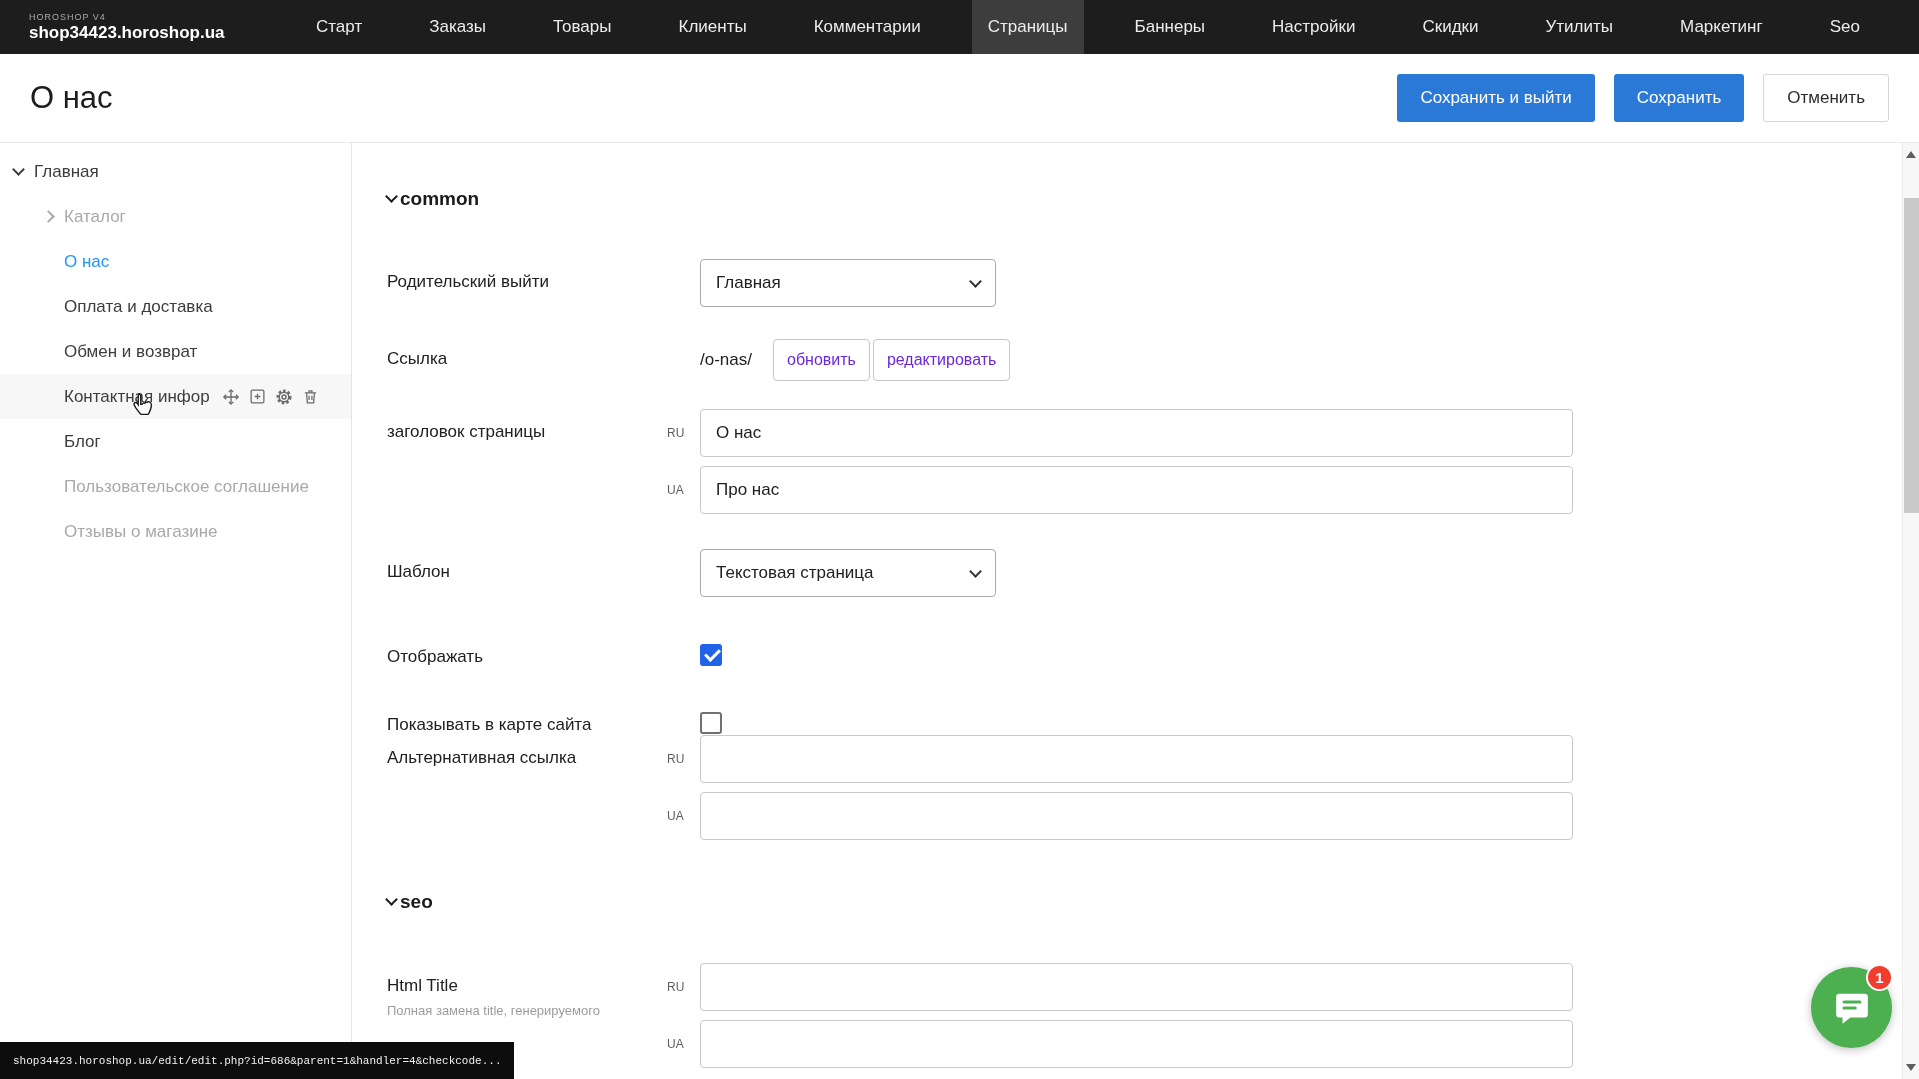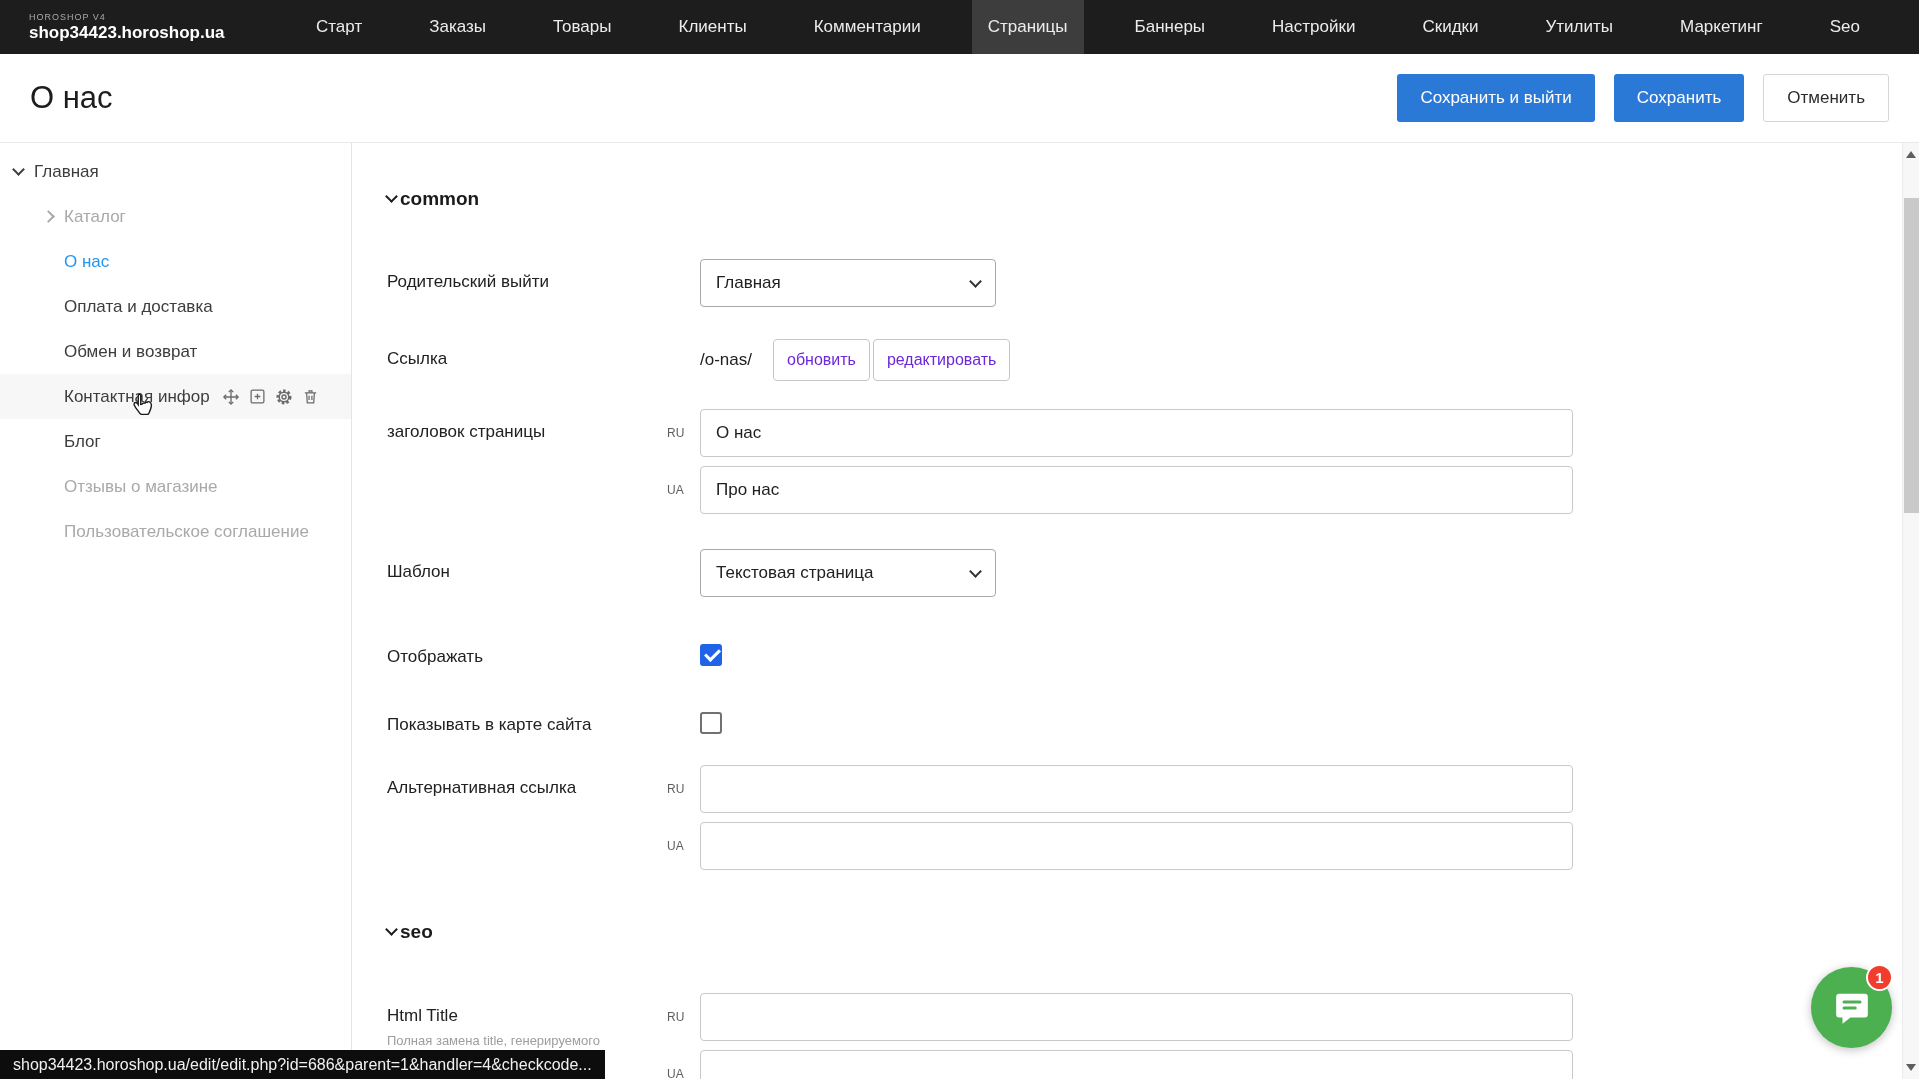--- a/index.html
+++ b/index.html
@@ -64,21 +64,21 @@
   .checkbox.checked::after{content:"";position:absolute;left:6px;top:0px;width:6px;height:12px;border-right:3px solid #fff;border-bottom:3px solid #fff;transform:rotate(45deg);}
 
   
   .scrollbar{position:absolute;top:143px;right:0;bottom:0;width:17px;background:#f7f7f7;border-left:1px solid #ececec;z-index:30;}
   .sb-arrow{position:absolute;left:3px;width:0;height:0;border-left:5px solid transparent;border-right:5px solid transparent;}
   .sb-arrow.up{top:8px;border-bottom:7px solid #5e5e5e;}
   .sb-arrow.down{bottom:8px;border-top:7px solid #5e5e5e;}
   .sb-thumb{position:absolute;left:1px;top:55px;width:15px;height:315px;background:#c9c9c9;}
 
   
-  .statusbar{position:absolute;left:0;bottom:0;height:29px;background:#0d0d0d;color:#f1f1f1;font-size:16px;display:flex;align-items:center;padding:0 13px;z-index:70;max-width:720px;white-space:nowrap;}
+  .statusbar{position:absolute;left:0;bottom:0;height:37px;background:#0d0d0d;color:#f1f1f1;font-size:11px;display:flex;align-items:center;padding:0 13px;z-index:70;max-width:720px;white-space:nowrap;font-family:Liberation Mono, monospace;}
 
   
   .chat-widget{position:absolute;left:1811px;top:967px;width:81px;height:81px;z-index:70;}
   .chat-button{width:81px;height:81px;border-radius:50%;background:#4caf50;display:flex;align-items:center;justify-content:center;cursor:pointer;box-shadow:0 2px 10px rgba(0,0,0,.25);}
   .chat-badge{position:absolute;top:-3px;right:-1px;width:27px;height:27px;border-radius:50%;background:#f23d2e;color:#fff;font-size:15px;font-weight:bold;display:flex;align-items:center;justify-content:center;border:2px solid #fff;}
 </style>
 </head>
 <body>
 
 <div class="topbar">
@@ -180,25 +180,25 @@
       </svg>
     </span>
   </span>
 </div>
       <div class="tree-item lvl1">
         <span class="tchev"></span>
         <span class="tlabel">Блог</span>
       </div>
       <div class="tree-item lvl1 muted">
         <span class="tchev"></span>
+        <span class="tlabel">Пользовательское соглашение</span>
+      </div>
+      <div class="tree-item lvl1 muted">
+        <span class="tchev"></span>
         <span class="tlabel">Отзывы о магазине</span>
-      </div>
-      <div class="tree-item lvl1 muted">
-        <span class="tchev"></span>
-        <span class="tlabel">Пользовательское соглашение</span>
       </div>
     </div>
 </div>
 
 <div class="cursor-hand">
   <svg width="24" height="28" viewBox="0 0 16 20">
     <path d="M5 1.5c.8 0 1.4.6 1.4 1.4v6l1-.2c.3-.8 1.2-1 1.9-.7.2-.6 1-.9 1.7-.6.3-.5 1-.6 1.6-.3.8.3 1.4 1 1.4 2.2 0 .8-.2 1.8-.5 2.7-.4 1.2-.9 2.3-1.2 3-.2.6-.8 1-1.4 1H7.2c-.6 0-1.1-.3-1.4-.8L3 11.5c-.5-.8-1.4-2-1.4-2.8 0-.7.5-1.2 1.2-1.2.5 0 .9.3 1.2.7l.6.9V2.9c0-.8.6-1.4 1.4-1.4z" fill="#ffffff" stroke="#1a1a1a" stroke-width="1"></path>
   </svg>
 </div>
 
@@ -259,21 +259,21 @@
     </div>
   </div>
 
   <div class="form-row check-row" style="margin-top:42px">
     <div class="label-cell">Показывать в карте сайта</div>
     <div class="ctl">
       <span class="checkbox"></span>
     </div>
   </div>
 
-  <div class="form-row has-lang" style="margin-top:30px">
+  <div class="form-row has-lang" style="">
     <div class="label-cell">Альтернативная ссылка</div>
     <div class="ctl col">
       <div class="lang-input">
         <span class="lang">RU</span>
         <input class="input" value="" style="">
       </div>
       <div class="lang-input">
         <span class="lang">UA</span>
         <input class="input" value="" style="">
       </div>

